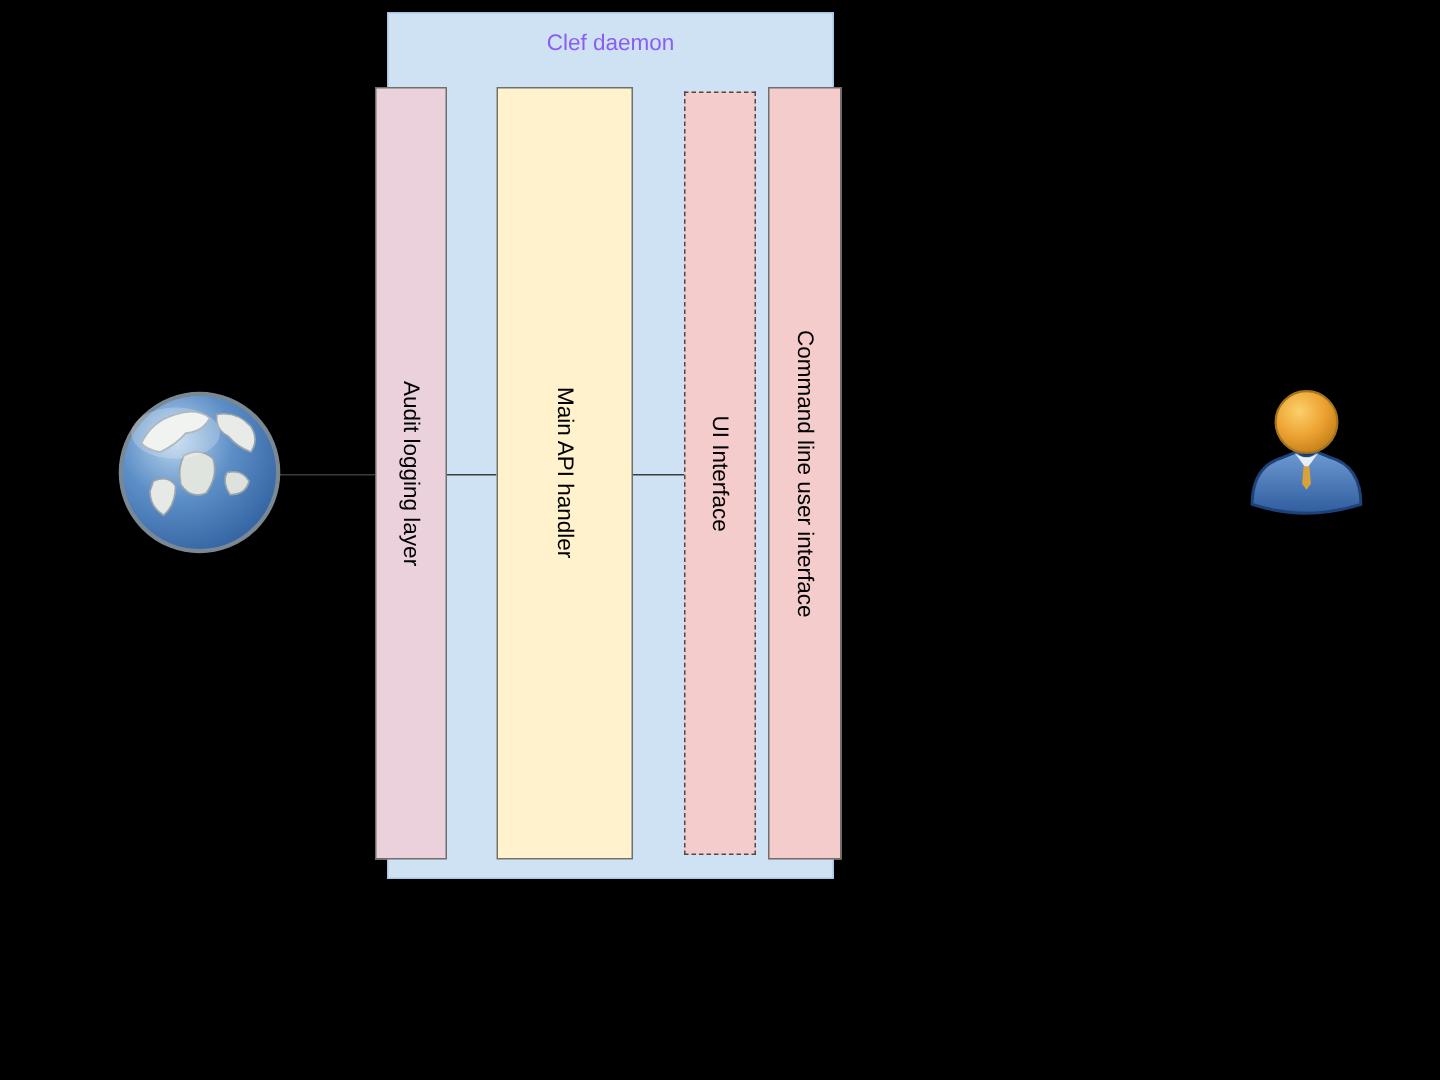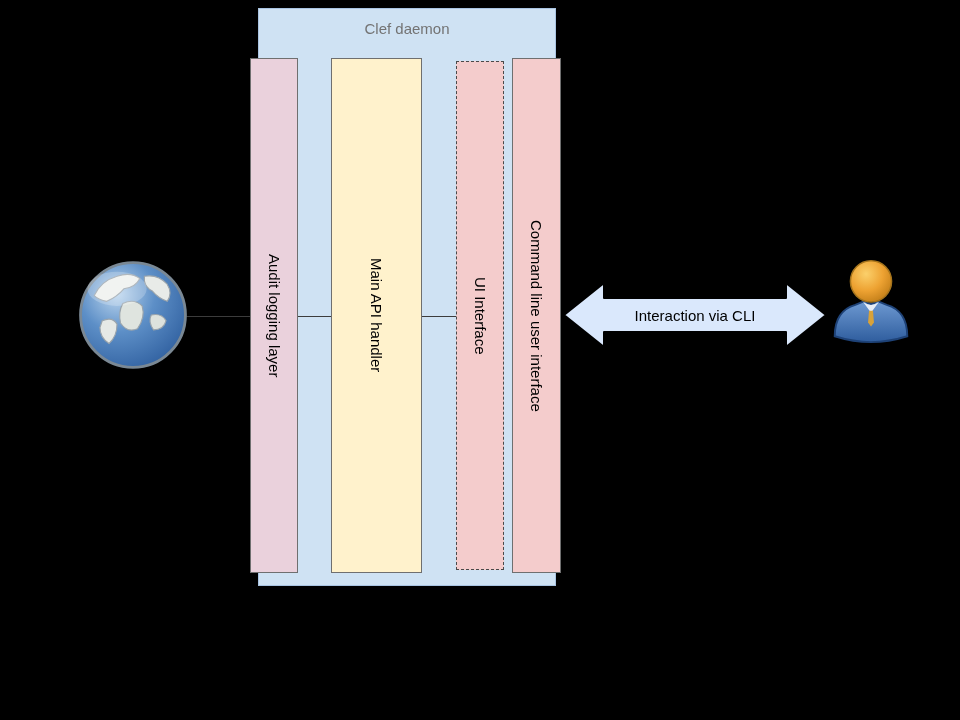--- a/index.html
+++ b/index.html
@@ -6,21 +6,21 @@
   .stage {
     position: relative; width: 960px; height: 720px; background: #000;
     font-family: "Liberation Sans", "DejaVu Sans", sans-serif; overflow: hidden;
   }
   .container-box {
     position: absolute; left: 258px; top: 8px; width: 298px; height: 578px;
     background: #cfe2f3; border: 1px solid #a9c4e2; box-sizing: border-box;
   }
   .container-title {
     position: absolute; left: 258px; top: 20px; width: 298px;
-    text-align: center; font-size: 15px; color: #737373;
+    text-align: center; font-size: 15px; color: #8b5cf6;
   }
   .col {
     position: absolute; box-sizing: border-box;
     display: flex; align-items: center; justify-content: center;
   }
   .col-label {
     writing-mode: vertical-rl; font-size: 15px; color: #000; white-space: nowrap;
   }
   .col-audit { left: 250px; top: 58px; width: 48px; height: 515px; background: #ead1dc; border: 1px solid #6f6f6f; }
   .col-api   { left: 331px; top: 58px; width: 91px; height: 515px; background: #fff2cc; border: 1px solid #6f6f6f; }
@@ -77,26 +77,20 @@
       <circle cx="50" cy="50" r="46" fill="url(#gOcean)" stroke="#7a8894" stroke-width="2.5"></circle>
       <path d="M16,33 Q22,20 36,16 Q48,12 56,18 Q52,26 42,27 Q36,34 27,38 Q20,37 16,33 Z" fill="#eef0ee" stroke="#9aa4ac" stroke-width="1"></path>
       <path d="M60,16 Q72,14 80,23 Q85,31 80,38 Q72,35 67,29 Q61,26 60,20 Z" fill="#e8ebe8" stroke="#9aa4ac" stroke-width="1"></path>
       <path d="M41,40 Q51,35 58,42 Q61,52 54,62 Q45,66 39,57 Q37,47 41,40 Z" fill="#dfe4df" stroke="#9aa4ac" stroke-width="1"></path>
       <path d="M23,55 Q32,51 36,58 Q36,69 29,75 Q21,70 21,61 Z" fill="#e6e9e6" stroke="#9aa4ac" stroke-width="1"></path>
       <path d="M66,50 Q75,48 79,55 Q77,63 68,63 Q63,56 66,50 Z" fill="#dde2dd" stroke="#9aa4ac" stroke-width="1"></path>
       <ellipse cx="36" cy="27" rx="26" ry="15" fill="#ffffff" opacity="0.22"></ellipse>
     </svg>
   </div>
 
-  <div class="arrow-wrap">
-    <svg viewBox="0 0 266 68" aria-hidden="true">
-      <polygon points="2,34 42,2 42,17 224,17 224,2 264,34 224,66 224,51 42,51 42,66" fill="#dae8fc" stroke="#000000" stroke-width="2" stroke-linejoin="round"></polygon>
-    </svg>
-    <span class="arrow-label">Interaction via CLI</span>
-  </div>
 
   <div class="person">
     <svg viewBox="0 0 100 100" aria-hidden="true">
       <defs>
         <radialGradient id="gHead" cx="38%" cy="32%" r="75%">
           <stop offset="0%" stop-color="#fbd06b"></stop>
           <stop offset="55%" stop-color="#eda232"></stop>
           <stop offset="100%" stop-color="#c07c17"></stop>
         </radialGradient>
         <linearGradient id="gBody" x1="0" y1="0" x2="0" y2="1">

